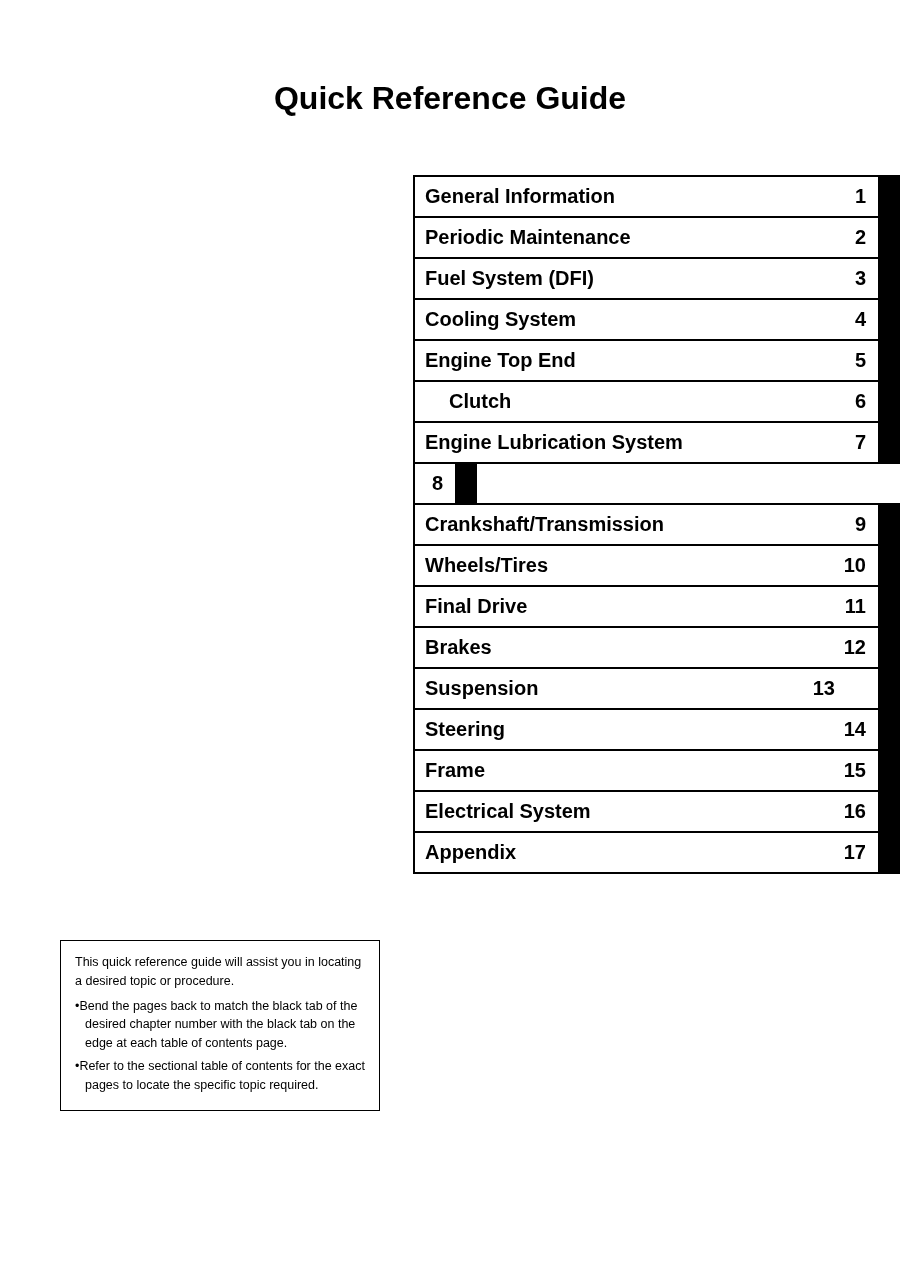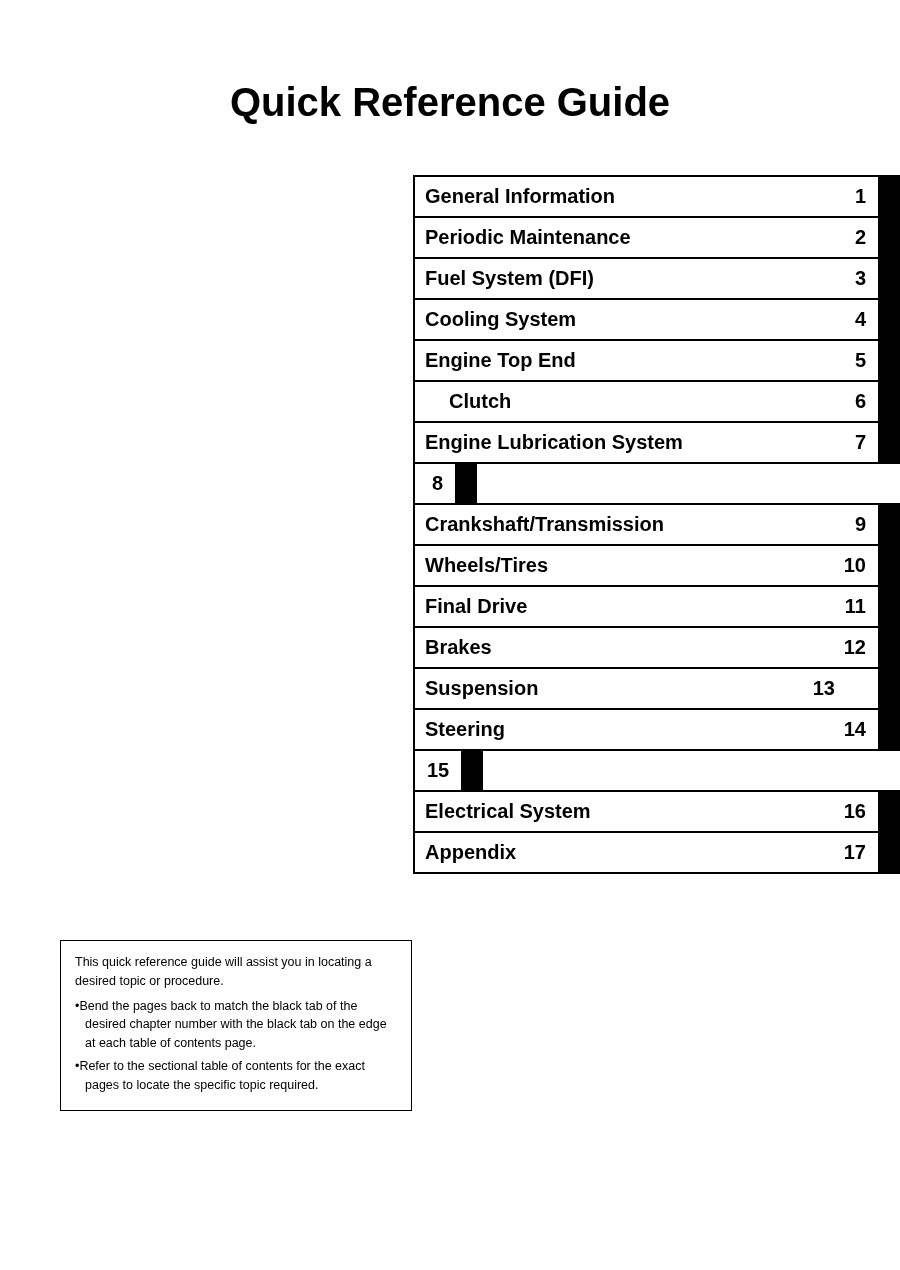--- a/index.html
+++ b/index.html
@@ -11,21 +11,21 @@
     body {
       width: 900px;
       min-height: 1270px;
       background: #ffffff;
       font-family: Arial, sans-serif;
       position: relative;
     }
 
     .page-title {
       text-align: center;
-      font-size: 40px;
+      font-size: 32px;
       font-weight: bold;
       padding-top: 80px;
       padding-bottom: 40px;
       color: #000000;
     }
 
     .toc-container {
       position: absolute;
       left: 413px;
       top: 175px;
@@ -67,21 +67,21 @@
       width: 22px;
       background: #000000;
       align-self: stretch;
       min-height: 38px;
     }
 
     .info-box {
       position: absolute;
       left: 60px;
       top: 940px;
-      width: 352px;
+      width: 320px;
       border: 1px solid #000000;
       padding: 12px 14px;
       font-size: 12.5px;
       color: #000000;
       line-height: 1.5;
     }
 
     .info-box p {
       margin-bottom: 6px;
     }
@@ -165,20 +165,21 @@
       <span class="toc-label">Suspension</span>
       <span class="toc-number">13</span>
       <div class="toc-tab"></div>
     </div>
     <div class="toc-item" style="border-top: none; border-bottom: 2px solid rgb(0, 0, 0);">
       <span class="toc-label">Steering</span>
       <span class="toc-number">14</span>
       <div class="toc-tab"></div>
     </div>
     <div class="toc-item" style="border-top: none; border-bottom: 2px solid rgb(0, 0, 0);">
+      <span class="toc-label">Frame</span>
       <span class="toc-number">15</span>
       <div class="toc-tab"></div>
     </div>
     <div class="toc-item" style="border-top: none; border-bottom: 2px solid rgb(0, 0, 0);">
       <span class="toc-label">Electrical System</span>
       <span class="toc-number">16</span>
       <div class="toc-tab"></div>
     </div>
     <div class="toc-item" style="border-top: none; border-bottom: 2px solid rgb(0, 0, 0);">
       <span class="toc-label">Appendix</span>

